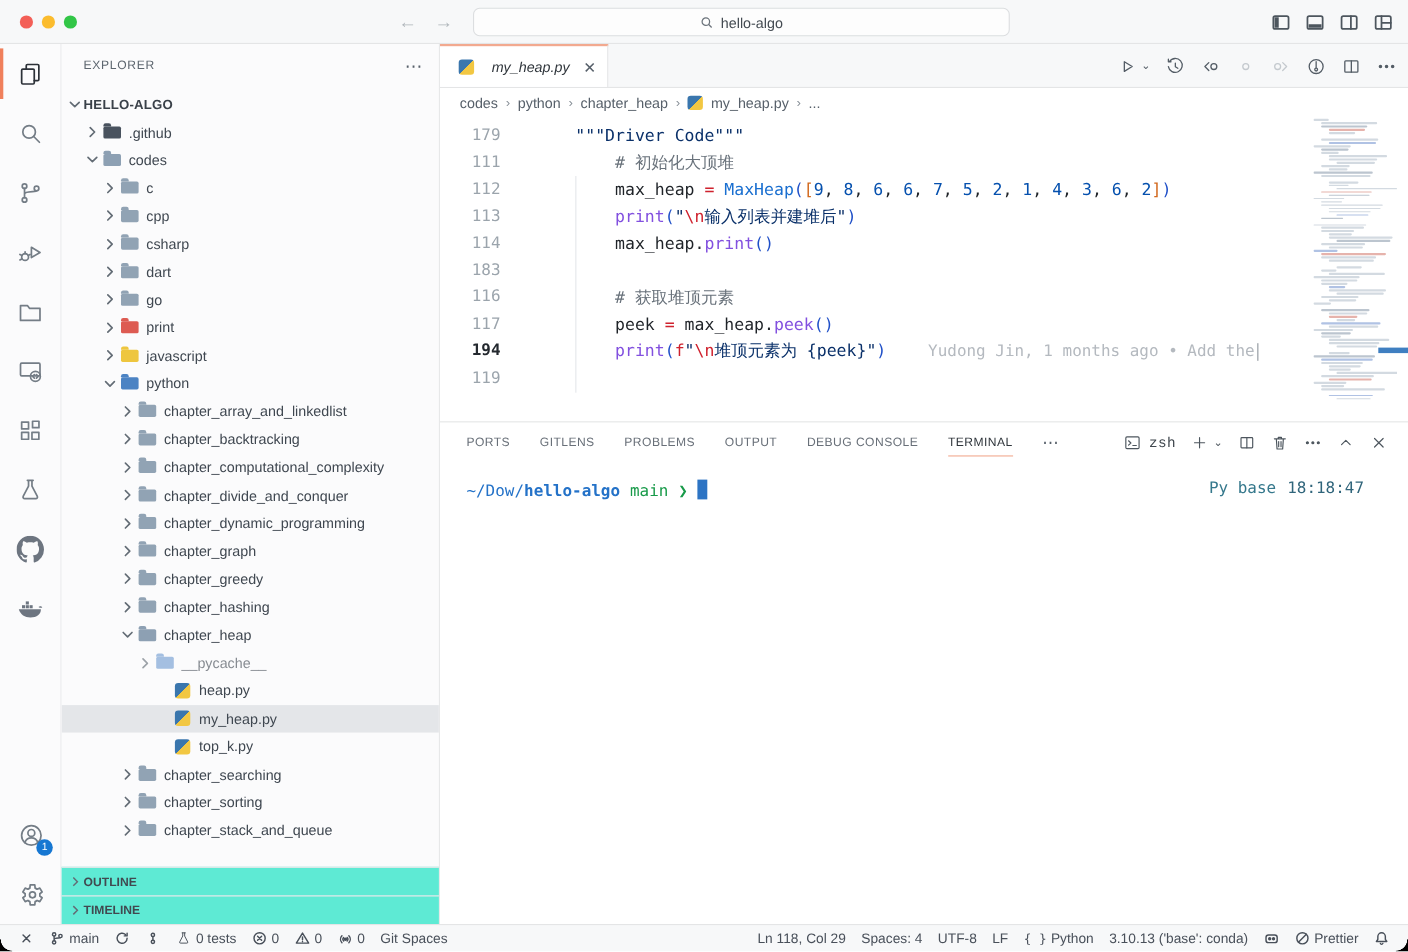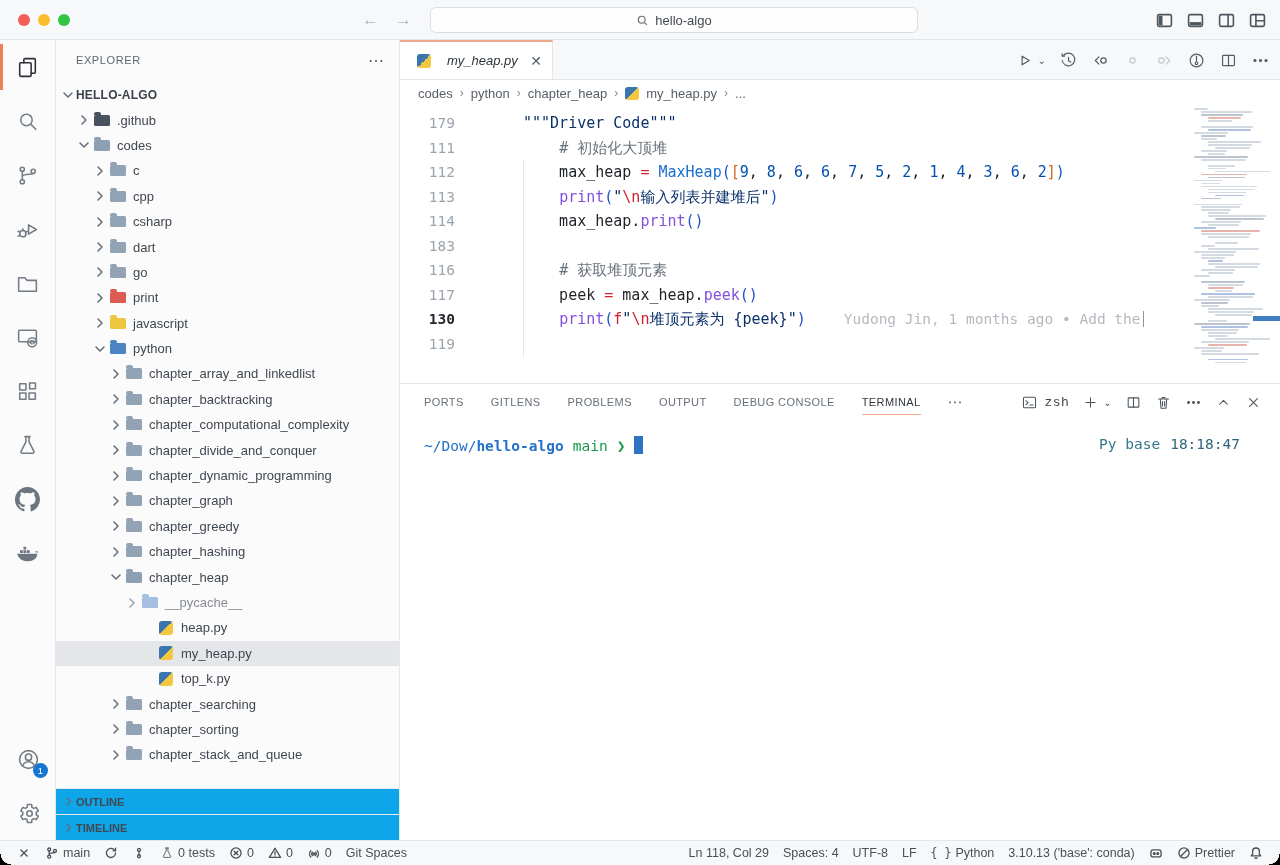--- a/index.html
+++ b/index.html
@@ -34,21 +34,21 @@
   #tree{position:absolute;top:40px;left:0;right:0;bottom:52px;overflow:hidden;padding-top:2px;}
   .trow{height:25.4px;display:flex;align-items:center;font-size:13px;color:#3f4750;cursor:pointer;white-space:nowrap;}
   .trow.sel{background:#e4e6e9;}
   .trow .chev{width:16px;height:16px;color:#636c75;flex:0 0 16px;display:flex;align-items:center;justify-content:center;}
   .trow .chev svg{width:16px;height:16px;}
   .trow.bold{font-weight:bold;font-size:12px;color:#3a4149;letter-spacing:.2px;}
   .ficon{width:16px;height:11px;border-radius:1.5px;position:relative;margin:0 7px 0 2px;flex:0 0 16px;}
   .ficon::before{content:'';position:absolute;top:-3px;left:0;width:7px;height:3px;border-radius:2px 2px 0 0;background:inherit;}
   .pyicon{width:14px;height:14px;border-radius:3px;background:linear-gradient(135deg,#3a76ad 0 50%,#f2c742 50% 100%);margin:0 8px 0 3px;flex:0 0 14px;}
   .trow.dim{opacity:.62;}
-  .section{position:absolute;left:0;right:0;height:26px;border-top:1px solid #e7e8e9;display:flex;align-items:center;font-size:11px;font-weight:bold;color:#414950;background:#0ea5e9;padding-left:4px;cursor:pointer;}
+  .section{position:absolute;left:0;right:0;height:26px;border-top:1px solid #e7e8e9;display:flex;align-items:center;font-size:11px;font-weight:bold;color:#414950;background:#5eead4;padding-left:4px;cursor:pointer;}
   .section .chev{width:16px;color:#636c75;display:flex;justify-content:center;}
   .section .chev svg{width:15px;height:15px;}
   #sec-outline{bottom:26px;} #sec-timeline{bottom:0;}
 
   
   #editorcol{position:absolute;left:400px;top:40px;width:880px;height:800px;background:#fff;}
   #tabbar{height:40px;background:#f7f8f9;border-bottom:1px solid #e4e5e6;display:flex;align-items:stretch;position:relative;}
   .tab{width:153px;background:#fff;border-top:2.5px solid #f2a98f;border-right:1px solid #e4e5e6;display:flex;align-items:center;padding:0 10px 0 14px;gap:8px;font-size:13px;font-style:italic;color:#2f353b;cursor:pointer;}
   .tab .close{margin-left:auto;color:#57606a;font-size:14px;font-style:normal;cursor:pointer;}
   #edactions{position:absolute;right:10px;top:0;height:40px;display:flex;align-items:center;gap:13px;color:#545d66;}
@@ -610,21 +610,21 @@
     <div id="indentguide"></div>
     <div id="codelines">
         <div class="cline"><span class="lnum">179</span><span class="lbody"><span class="tok-s">"""Driver Code"""</span></span></div>
         <div class="cline"><span class="lnum">111</span><span class="lbody"><span class="tok-p">    </span><span class="tok-c"># 初始化大顶堆</span></span></div>
         <div class="cline"><span class="lnum">112</span><span class="lbody"><span class="tok-p">    max_heap </span><span class="tok-k">=</span><span class="tok-p"> </span><span class="tok-cl">MaxHeap</span><span class="tok-b">(</span><span class="tok-o">[</span><span class="tok-n">9</span><span class="tok-p">, </span><span class="tok-n">8</span><span class="tok-p">, </span><span class="tok-n">6</span><span class="tok-p">, </span><span class="tok-n">6</span><span class="tok-p">, </span><span class="tok-n">7</span><span class="tok-p">, </span><span class="tok-n">5</span><span class="tok-p">, </span><span class="tok-n">2</span><span class="tok-p">, </span><span class="tok-n">1</span><span class="tok-p">, </span><span class="tok-n">4</span><span class="tok-p">, </span><span class="tok-n">3</span><span class="tok-p">, </span><span class="tok-n">6</span><span class="tok-p">, </span><span class="tok-n">2</span><span class="tok-o">]</span><span class="tok-b">)</span></span></div>
         <div class="cline"><span class="lnum">113</span><span class="lbody"><span class="tok-p">    </span><span class="tok-f">print</span><span class="tok-b">(</span><span class="tok-s">"</span><span class="tok-e">\n</span><span class="tok-s">输入列表并建堆后"</span><span class="tok-b">)</span></span></div>
         <div class="cline"><span class="lnum">114</span><span class="lbody"><span class="tok-p">    max_heap.</span><span class="tok-f">print</span><span class="tok-b">()</span></span></div>
         <div class="cline"><span class="lnum">183</span><span class="lbody"></span></div>
         <div class="cline"><span class="lnum">116</span><span class="lbody"><span class="tok-p">    </span><span class="tok-c"># 获取堆顶元素</span></span></div>
         <div class="cline"><span class="lnum">117</span><span class="lbody"><span class="tok-p">    peek </span><span class="tok-k">=</span><span class="tok-p"> max_heap.</span><span class="tok-f">peek</span><span class="tok-b">()</span></span></div>
-        <div class="cline cur"><span class="lnum">130</span><span class="lbody"><span class="tok-p">    </span><span class="tok-f">print</span><span class="tok-b">(</span><span class="tok-k">f</span><span class="tok-s">"</span><span class="tok-e">\n</span><span class="tok-s">堆顶元素为 {peek}"</span><span class="tok-b">)</span><span class="blame">Yudong Jin, 1 months ago • Add the</span></span></div>
+        <div class="cline cur"><span class="lnum">194</span><span class="lbody"><span class="tok-p">    </span><span class="tok-f">print</span><span class="tok-b">(</span><span class="tok-k">f</span><span class="tok-s">"</span><span class="tok-e">\n</span><span class="tok-s">堆顶元素为 {peek}"</span><span class="tok-b">)</span><span class="blame">Yudong Jin, 1 months ago • Add the</span></span></div>
         <div class="cline"><span class="lnum">119</span><span class="lbody"></span></div>
       </div>
     <div id="minimap">
         <div class="mrow" style="width:14px;margin-left:0px;background:#d3dae1"></div>
         <div class="mrow" style="width:51px;margin-left:7px;background:#d3dae1"></div>
         <div class="mrow" style="width:42px;margin-left:7px;background:#bcc5cf"></div>
         <div class="mrow" style="width:33px;margin-left:14px;background:#e6b3ac"></div>
         <div class="mrow" style="width:24px;margin-left:14px;background:#d3dae1"></div>
         <div class="mrow" style="height:1.8px"></div>
         <div class="mrow" style="width:52px;margin-left:7px;background:#d3dae1"></div>

